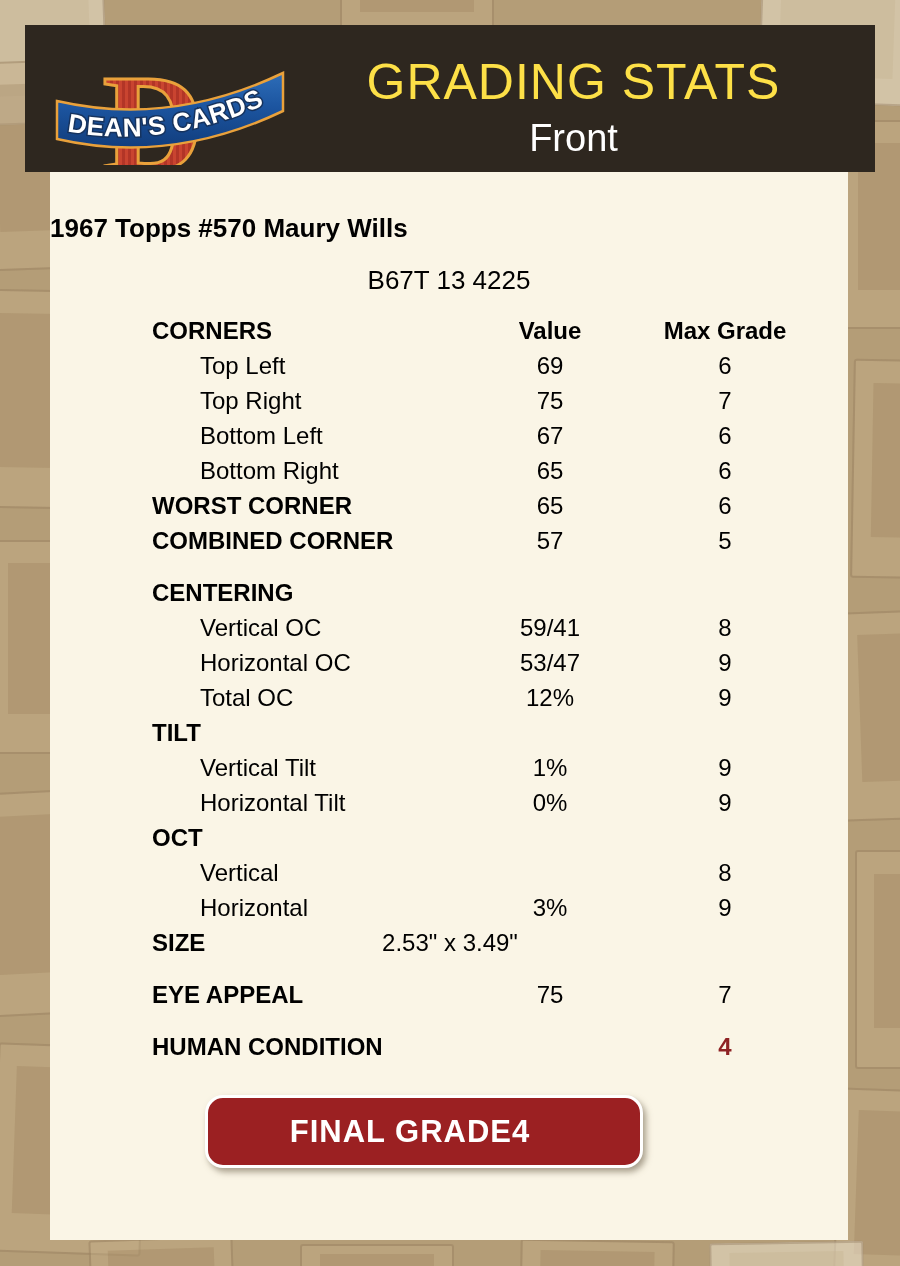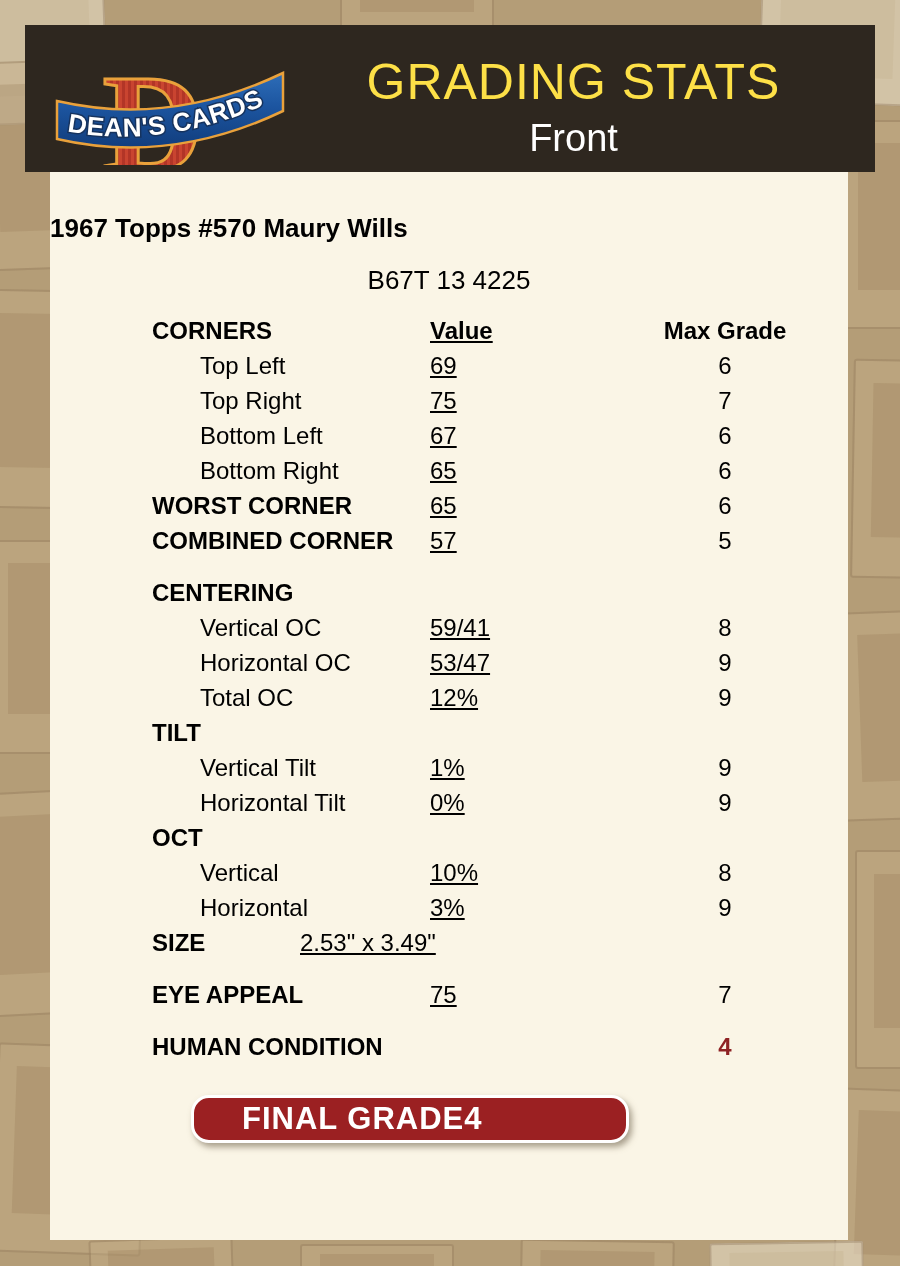--- a/index.html
+++ b/index.html
@@ -40,30 +40,30 @@
     font-size:26px;line-height:32px;margin-top:16px;}
   
   .gtable{position:absolute;left:0;top:141px;right:0;}
   .trow{position:relative;height:35px;}
   .trow.gap{margin-top:17px;}
   .cell{position:absolute;top:0;height:35px;line-height:35px;font-size:24px;
     color:#000;white-space:nowrap;}
   .cell.label{left:102px;}
   .trow.indent .cell.label{left:150px;}
   .thead .cell,.trow.section .cell.label{font-weight:bold;}
-  .cell.value{left:380px;width:240px;text-align:left;text-decoration:underline;}
+  .cell.value{left:380px;width:240px;text-align:center;}
   .cell.max{left:595px;width:160px;text-align:center;}
   .trow.wide .cell.value{left:250px;width:300px;}
   .trow.red-max .cell.max{color:#8e2224;font-weight:bold;}
   
   .final-grade{
-    position:absolute;top:923px;left:141px;width:438px;height:48px;
+    position:absolute;top:923px;left:155px;width:438px;height:73px;
     box-sizing:border-box;background:#9b2022;border:3px solid #ffffff;
     border-radius:18px;box-shadow:3px 4px 6px rgba(100,88,66,.55);
-    display:flex;align-items:center;justify-content:flex-start;
+    display:flex;align-items:center;justify-content:center;
     padding:0 76px 0 48px;color:#ffffff;font-weight:bold;font-size:31px;
     letter-spacing:1px;
   }
 </style>
 </head>
 <body>
 
 <div class="bg-collage">
   <div class="bg-card pale" style="left:-18px;top:-30px;width:120px;height:150px;transform:rotate(-2deg);"></div>
   <div class="bg-card pale" style="left:760px;top:-40px;width:150px;height:140px;transform:rotate(2deg);"></div>
@@ -188,21 +188,20 @@
       <div class="cell value">0%</div>
       <div class="cell max">9</div>
     </div>
     <div class="trow section">
       <div class="cell label">OCT</div>
       <div class="cell value"></div>
       <div class="cell max"></div>
     </div>
     <div class="trow indent">
       <div class="cell label">Vertical</div>
-      <div class="cell value">10%</div>
       <div class="cell max">8</div>
     </div>
     <div class="trow indent">
       <div class="cell label">Horizontal</div>
       <div class="cell value">3%</div>
       <div class="cell max">9</div>
     </div>
     <div class="trow section wide">
       <div class="cell label">SIZE</div>
       <div class="cell value">2.53" x 3.49"</div>

